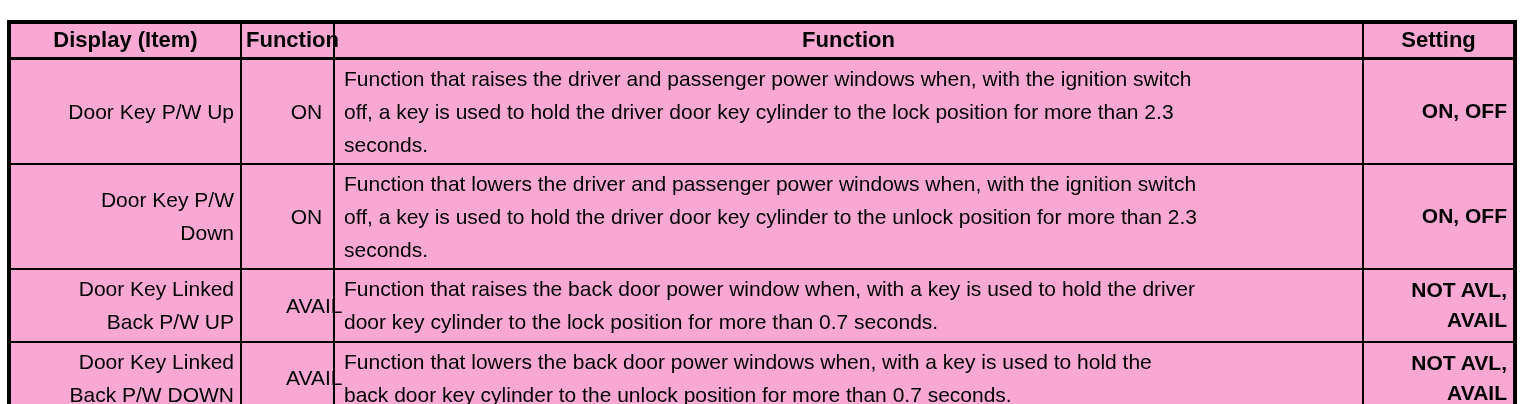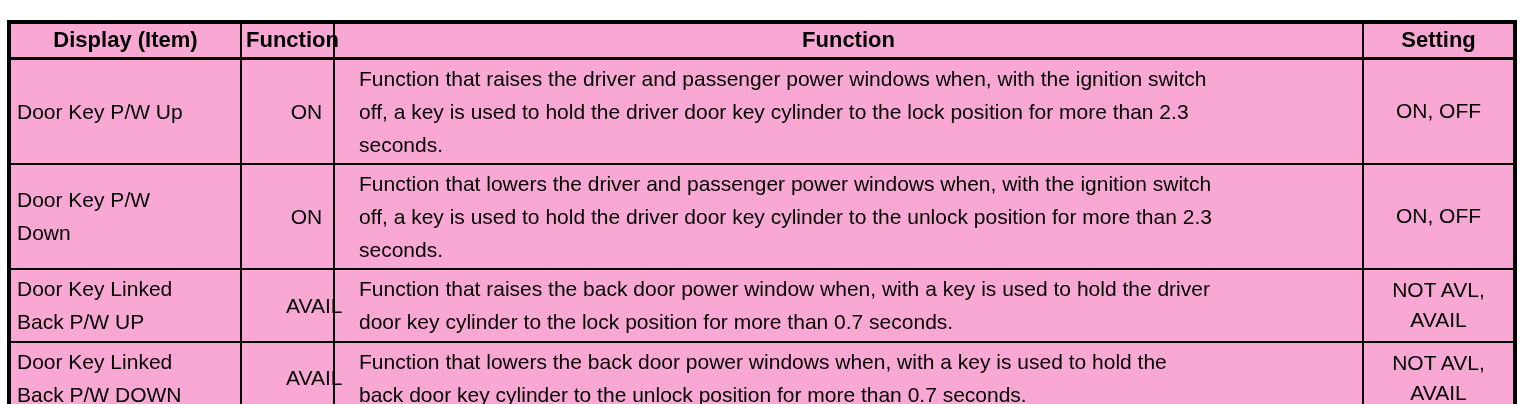--- a/index.html
+++ b/index.html
@@ -39,38 +39,39 @@
     vertical-align: middle;
     padding: 2px 4px;
   }
   td {
     font-size: 21px;
     line-height: 33px;
     vertical-align: middle;
     padding: 2px 6px;
   }
   td.col-display {
-    text-align: left;
+    text-align: right;
     white-space: pre-line;
   }
   td.col-default {
     text-align: center;
     padding-left: 44px;
   }
   td.col-content {
     text-align: left;
-    padding-left: 24px;
+    padding-left: 9px;
     padding-right: 6px;
     white-space: pre-line;
     margin-left: 7px;
   }
   td.col-setting {
-    text-align: center;
+    text-align: right;
     white-space: pre-line;
     line-height: 30px;
+    font-weight: bold;
   }
   col.c-display { width: 232px; }
   col.c-default { width: 93px; }
   col.c-content { width: 1029px; }
   col.c-setting { width: 152px; }
 
   tr.h-head  { height: 36px; }
   tr.h-row0  { height: 104px; }
   tr.h-row1  { height: 90px; }
   tr.h-row2  { height: 73px; }

